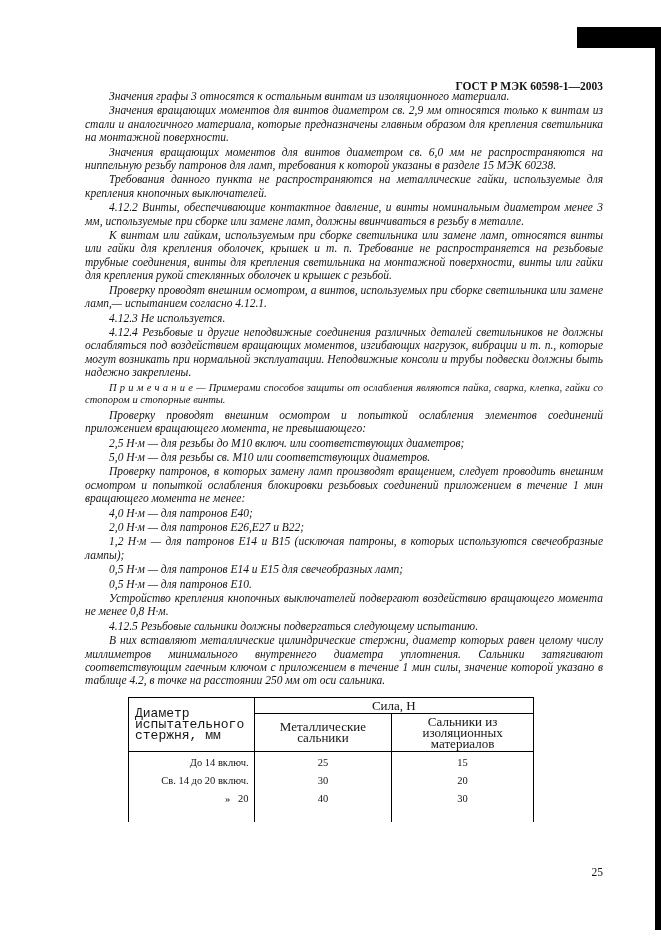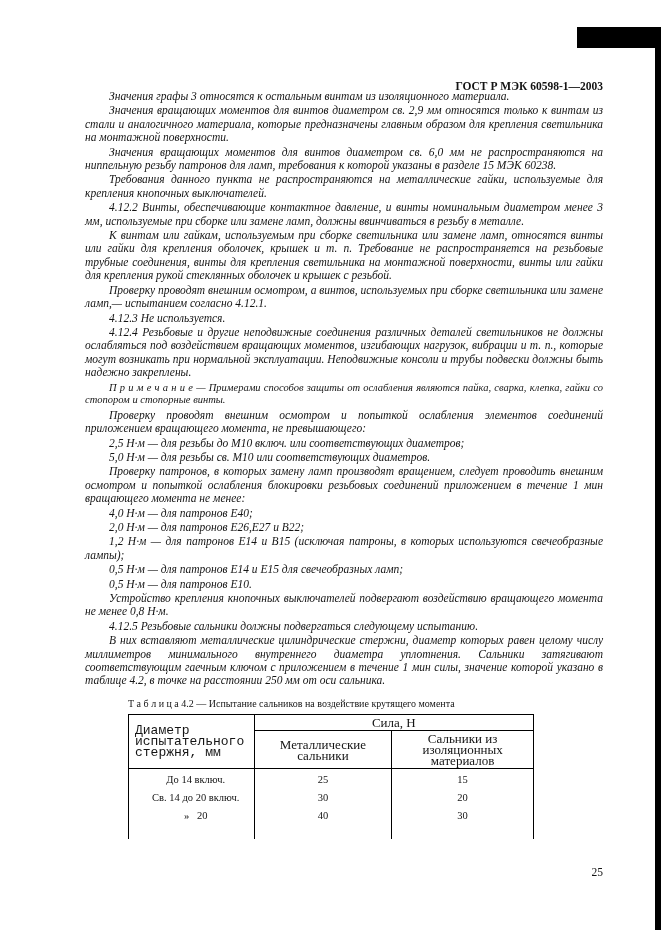--- a/index.html
+++ b/index.html
@@ -49,21 +49,21 @@
     border:1px solid #000;
     font-weight:normal;
     padding:2px 5px;
     vertical-align:middle;
   }
   table.test-table thead th { font-size:13px; text-align:center; line-height:11px; }
   table.test-table th.col-diam { text-align:left; padding-left:6px; width:31%;font-family:Liberation Mono, monospace; }
   table.test-table col.c2 { width:34%; }
   table.test-table col.c3 { width:35%; }
   table.test-table tbody td { border-top:0; border-bottom:0; text-align:center; line-height:14px; }
-  table.test-table tbody td.stem { text-align:center; padding-left:14px;margin-top:36px; }
+  table.test-table tbody td.stem { text-align:right; padding-left:14px;margin-top:36px; }
   table.test-table tbody tr.first td { padding-top:4px; }
   table.test-table tbody tr.last td { padding-bottom:16px; }
 
   .page-number {
     position:absolute;
     top:866px;
     left:85px;
     width:518px;
     text-align:right;
     font-size:11.5px;
@@ -95,21 +95,20 @@
   <p class="italic">4,0 Н·м — для патронов Е40;</p>
   <p class="italic">2,0 Н·м — для патронов Е26,Е27 и В22;</p>
   <p class="italic">1,2 Н·м — для патронов Е14 и В15 (исключая патроны, в которых используются свечеобразные лампы);</p>
   <p class="italic">0,5 Н·м — для патронов Е14 и Е15 для свечеобразных ламп;</p>
   <p class="italic">0,5 Н·м — для патронов Е10.</p>
   <p class="regular">Устройство крепления кнопочных выключателей подвергают воздействию вращающего момента не менее 0,8 Н·м.</p>
   <p class="regular">4.12.5 Резьбовые сальники должны подвергаться следующему испытанию.</p>
   <p class="italic">В них вставляют металлические цилиндрические стержни, диаметр которых равен целому числу миллиметров минимального внутреннего диаметра уплотнения. Сальники затягивают соответствующим гаечным ключом с приложением в течение 1 мин силы, значение которой указано в таблице 4.2, в точке на расстоянии 250 мм от оси сальника.</p>
 
   <div class="table-block">
-    <div class="table-caption">Т а б л и ц а  4.2 — Испытание сальников на воздействие крутящего момента</div>
     <table class="test-table">
       <colgroup>
         <col class="c1">
           <col class="c2">
           <col class="c3">
       </colgroup>
       <thead>
         <tr>
           <th rowspan="2" class="col-diam">Диаметр испытательного стержня, мм</th>
           <th colspan="2">Сила, Н</th>

